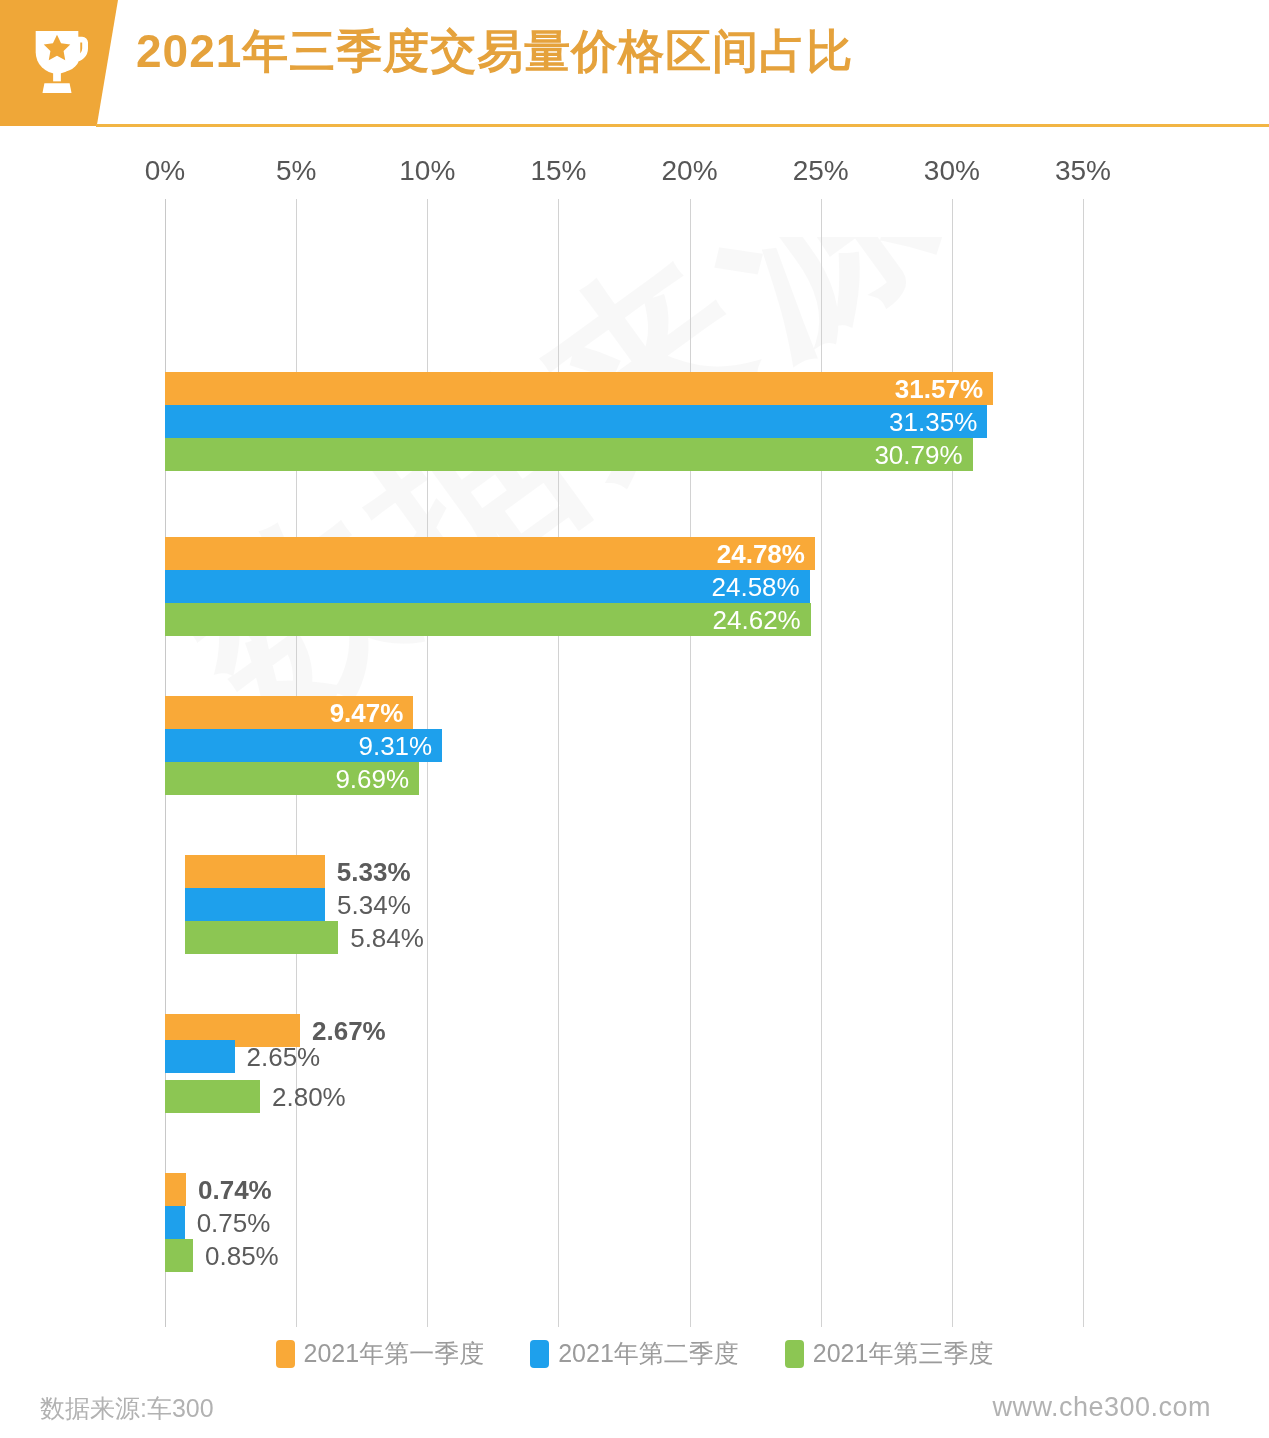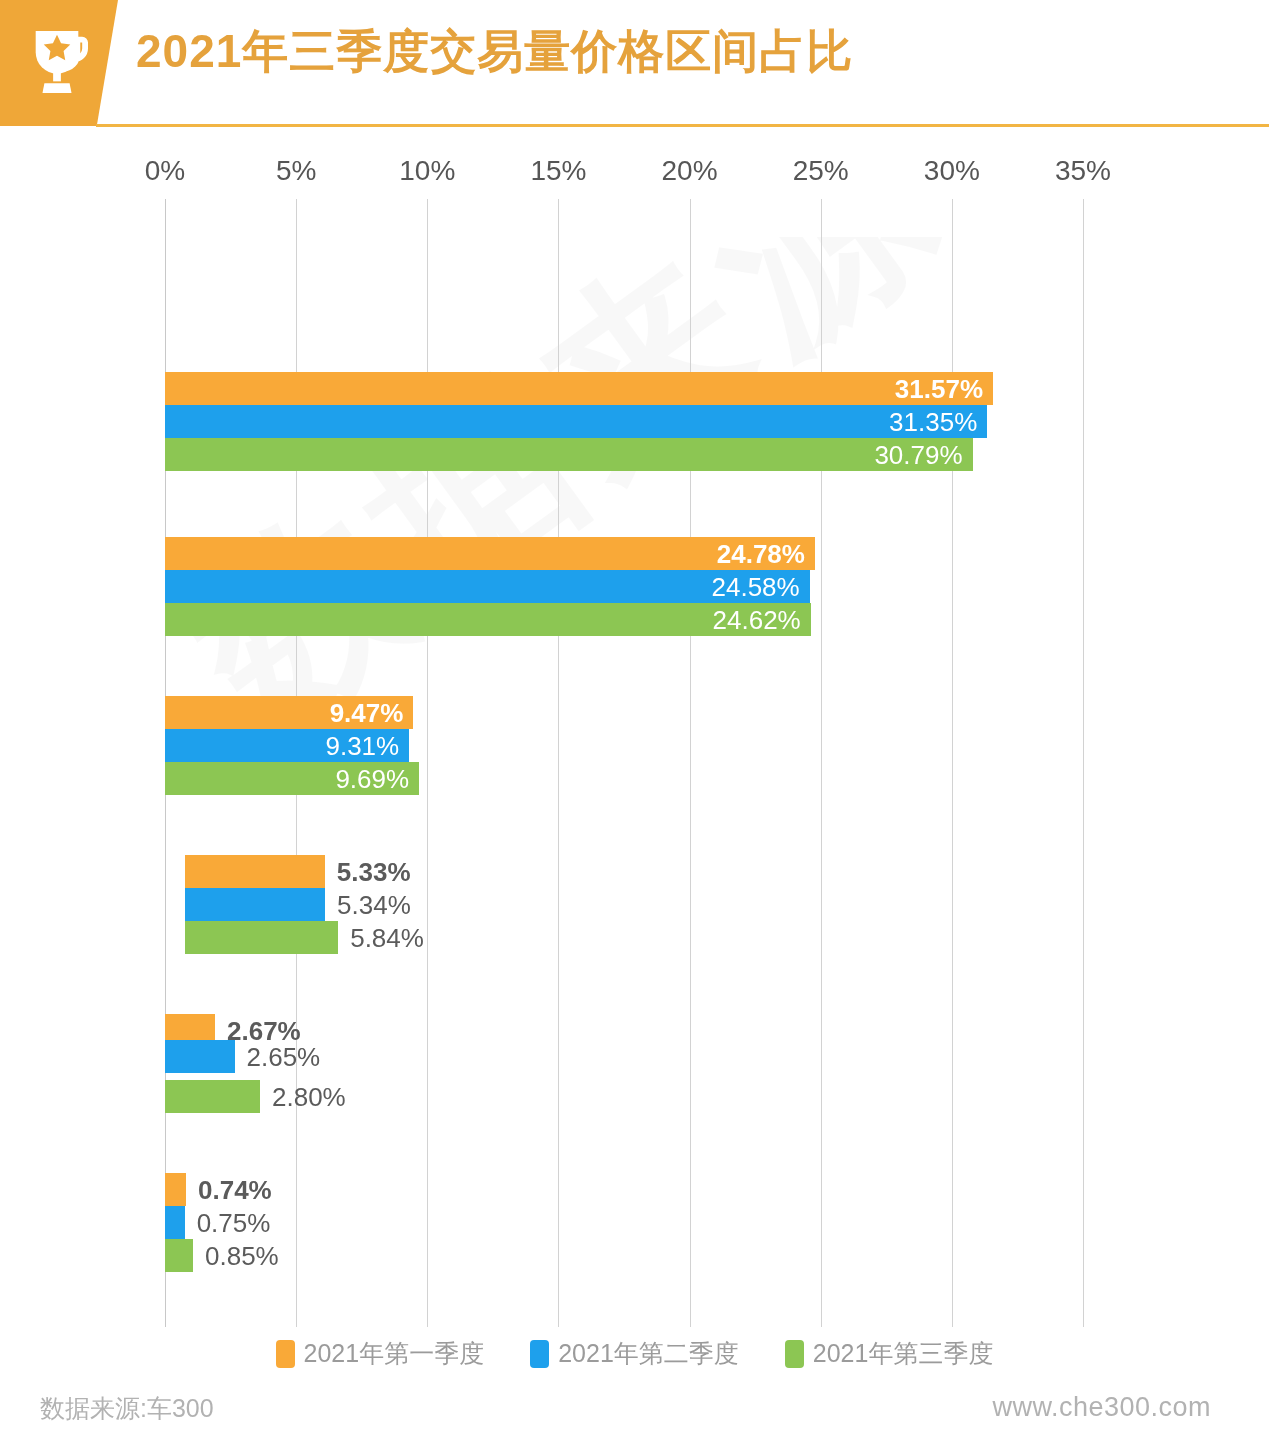--- a/index.html
+++ b/index.html
@@ -264,21 +264,21 @@
         <div class="bar-row" style="top: 66px; width: 645.747px;">
           <div class="bar" style="width: 100%; background: rgb(140, 198, 83);"></div>
           <div class="bar-value inside">24.62%</div>
         </div>
       </div>
       <div class="group" style="top: 497px; height: 99px;">
         <div class="bar-row" style="top: 0px; width: 248.385px;">
           <div class="bar" style="width: 100%; background: rgb(249, 169, 56);"></div>
           <div class="bar-value inside bold">9.47%</div>
         </div>
-        <div class="bar-row" style="top: 33px; width: 244.188px;">
+        <div class="bar-row" style="top: 33px; width: 244.188px; padding-left: 33px;">
           <div class="bar" style="width: 100%; background: rgb(30, 160, 236);"></div>
           <div class="bar-value inside">9.31%</div>
         </div>
         <div class="bar-row" style="top: 66px; width: 254.155px;">
           <div class="bar" style="width: 100%; background: rgb(140, 198, 83);"></div>
           <div class="bar-value inside">9.69%</div>
         </div>
       </div>
       <div class="group" style="top: 656px; height: 99px; margin-left: 20px;">
         <div class="bar-row" style="top: 0px; width: 139.798px;">
@@ -288,21 +288,21 @@
         <div class="bar-row" style="top: 33px; width: 140.061px;">
           <div class="bar" style="width: 100%; background: rgb(30, 160, 236);"></div>
           <div class="bar-value outside">5.34%</div>
         </div>
         <div class="bar-row" style="top: 66px; width: 153.175px;">
           <div class="bar" style="width: 100%; background: rgb(140, 198, 83);"></div>
           <div class="bar-value outside">5.84%</div>
         </div>
       </div>
       <div class="group" style="top: 815px; height: 99px;">
-        <div class="bar-row" style="top: 0px; width: 50px;">
+        <div class="bar-row" style="top: 0px; width: 89px; padding-left: 46px;">
           <div class="bar" style="width: 100%; background: rgb(249, 169, 56);"></div>
           <div class="bar-value outside bold">2.67%</div>
         </div>
         <div class="bar-row" style="top: 26px; width: 69.5057px;">
           <div class="bar" style="width: 100%; background: rgb(30, 160, 236);"></div>
           <div class="bar-value outside">2.65%</div>
         </div>
         <div class="bar-row" style="top: 66px; width: 95px;">
           <div class="bar" style="width: 100%; background: rgb(140, 198, 83);"></div>
           <div class="bar-value outside">2.80%</div>

